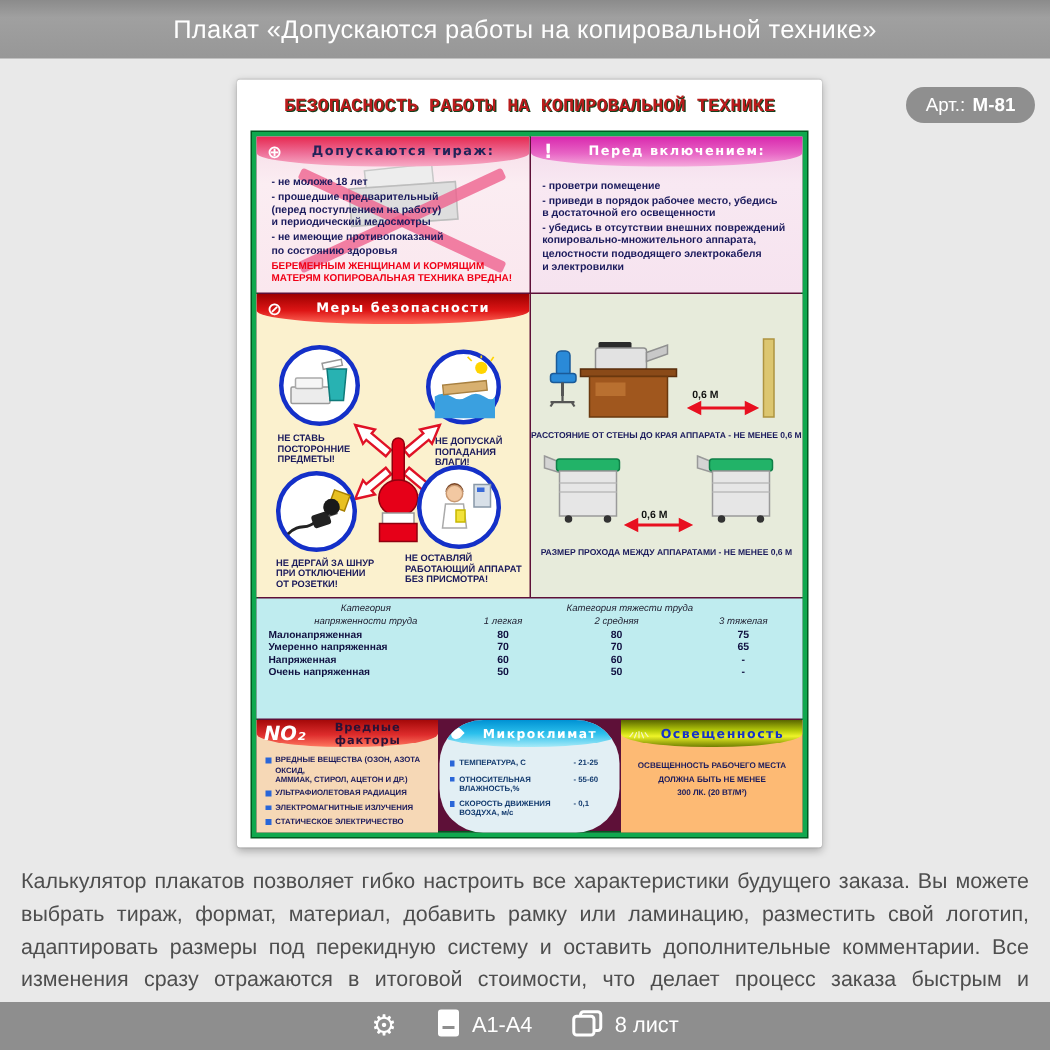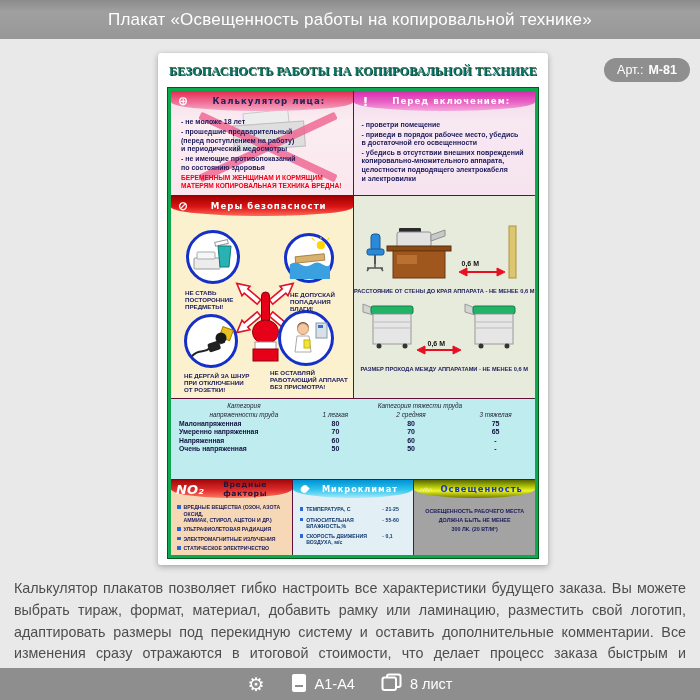--- a/index.html
+++ b/index.html
@@ -15,21 +15,21 @@
   
   .art-badge { position:absolute; top:58px; left:604px; width:86px; height:24px; border-radius:12px;
     background:#8f8f8f; color:#fff; display:flex; align-items:center; justify-content:center;
     font-size:12.5px; gap:5px; }
   .art-value { font-weight:bold; }
 
   
   .poster { position:absolute; left:158px; top:53px; width:390px; height:512px; background:#fff;
     border-radius:2px; box-shadow:0 2px 6px rgba(0,0,0,.28), 0 0 1px rgba(0,0,0,.25); }
   .poster-title { position:absolute; top:11px; left:0; width:100%; text-align:center;
-    font-family:Liberation Serif, serif; font-weight:bold; font-size:12.4px; color:#0f766e;
+    font-family:Liberation Mono, monospace; font-weight:bold; font-size:12.4px; color:#b91c1c;
     text-shadow:0.8px 0.9px 0 #14421e; }
   .frame { position:absolute; left:10px; top:35px; width:370px; height:470px;
     border:3px solid #0FA84E; box-shadow:inset 0 0 0 1px #005A20, 0 0 0 1px #005A20;
     background:#5E1038; }
   .frame-col { width:100%; height:100%; display:flex; flex-direction:column; gap:1px; }
   .row2 { display:grid; grid-template-columns:1fr 1fr; gap:1px; }
   .row3 { display:grid; grid-template-columns:1fr 1fr 1fr; gap:1px; }
   .r-top { height:105px; } .r-mid { height:204px; } .r-sound { height:81px; } .r-bot { flex:1; }
 
   .sec { position:relative; overflow:hidden; }
@@ -105,71 +105,71 @@
   .head-hazard { background:linear-gradient(180deg,#A50909,#DE2C2C 55%,#FF7860); }
   .head-hazard .sec-title { color:#2A1236; font-size:7.6px; letter-spacing:.6px; }
   .hazard-badge { color:#fff; font-weight:bold; font-size:13px; font-style:italic; flex:none;
     font-family:"DejaVu Sans", sans-serif; }
   .hz-list { padding:6px 2px 0 6px; }
   .hz-item { display:flex; gap:3px; font-size:5.2px; font-weight:bold; color:#1A1A5C;
     line-height:6.1px; margin-bottom:3.5px; }
   .sq-bullet { width:3.5px; height:3.5px; background:#2A66D8; margin-top:1px; flex:none; }
   .hz-text { white-space:pre-line; }
 
-  .sec-micro { background:#E2EFF4; }
+  .sec-micro { background:#E2EFF4;border-radius:29px; }
   .head-micro { background:linear-gradient(180deg,#0092D4,#2CC0EC 50%,#A6EAF8); }
   .head-micro .sec-title { color:#fff; font-size:8.2px; }
   .icon-drop { width:7px; height:8px; background:#fff; border-radius:50% 4% 50% 50%;
     transform:rotate(45deg); }
   .mc-list { padding:8px 5px 0 7px; }
   .mc-item { display:flex; align-items:flex-start; gap:3px; font-size:5.2px; font-weight:bold;
     color:#123A6E; line-height:6px; margin-bottom:4.5px; }
   .mc-label { white-space:pre-line; flex:1; }
   .mc-value { width:26px; flex:none; }
   .mc-value::before { content:"-  "; }
 
-  .sec-light { background:#a3a3a3; }
+  .sec-light { background:#fdba74; }
   .head-light { background:linear-gradient(180deg,#5A6600 0%,#B8CC0A 40%,#EEF428 60%,#707E00 100%); }
   .head-light .sec-title { color:#1733C8; font-size:8.4px; }
   .light-text { margin-top:9px; text-align:center; font-size:5.4px; font-weight:bold; color:#1A1A5C;
     line-height:9px; white-space:pre-line; }
 
   
   .description { position:absolute; left:14px; top:578px; width:672px; height:86px; overflow:hidden;
     font-size:14.3px; color:#4E4E4E; text-align:justify; line-height:21.8px; }
 
   
   .footer { position:absolute; left:0; top:668px; width:700px; height:32px; background:#8E8E8E;
     display:flex; align-items:center; justify-content:center; gap:26px; }
   .f-item { display:flex; align-items:center; gap:8px; color:#fff; font-size:14.5px; }
   .gear-glyph { font-family:"DejaVu Sans", sans-serif; font-size:19px; line-height:1; color:#fff; }
 </style>
 </head>
 <body>
 
 <div class="topbar">
-  <div class="topbar-title">Плакат «Освещенность работы на копировальной технике»</div>
+  <div class="topbar-title">Плакат «Допускаются работы на копировальной технике»</div>
 </div>
 
 <div class="art-badge">
   <span>Арт.:</span>
   <span class="art-value">M-81</span>
 </div>
 
 <div class="poster">
   <div class="poster-title">БЕЗОПАСНОСТЬ РАБОТЫ НА КОПИРОВАЛЬНОЙ ТЕХНИКЕ</div>
 
   <div class="frame">
     <div class="frame-col">
 
       <div class="row2 r-top">
         <div class="sec sec-admitted">
           <div class="sec-head head-admitted">
             <span class="head-icon icon-cross">⊕</span>
-            <span class="sec-title">Калькулятор лица:</span>
+            <span class="sec-title">Допускаются тираж:</span>
           </div>
           <div class="ghost2"></div>
           <div class="ghost1"></div>
           <div class="x-bar a"></div>
           <div class="x-bar b"></div>
           <div class="adm-list">
             <div class="adm-item">- не моложе 18 лет</div>
             <div class="adm-item">- прошедшие предварительный
 (перед поступлением на работу)
 и периодический медосмотры</div>

